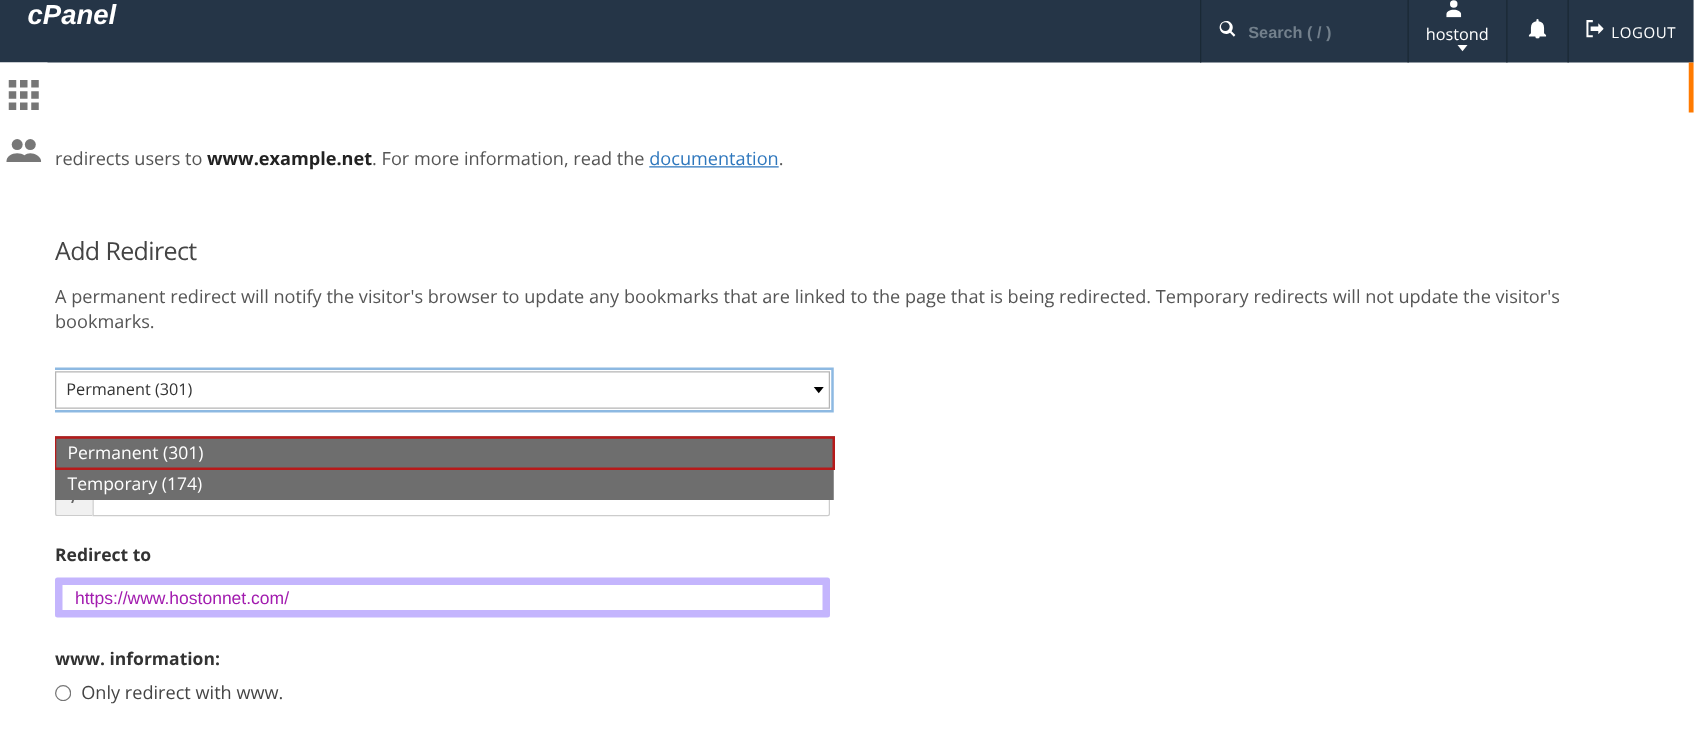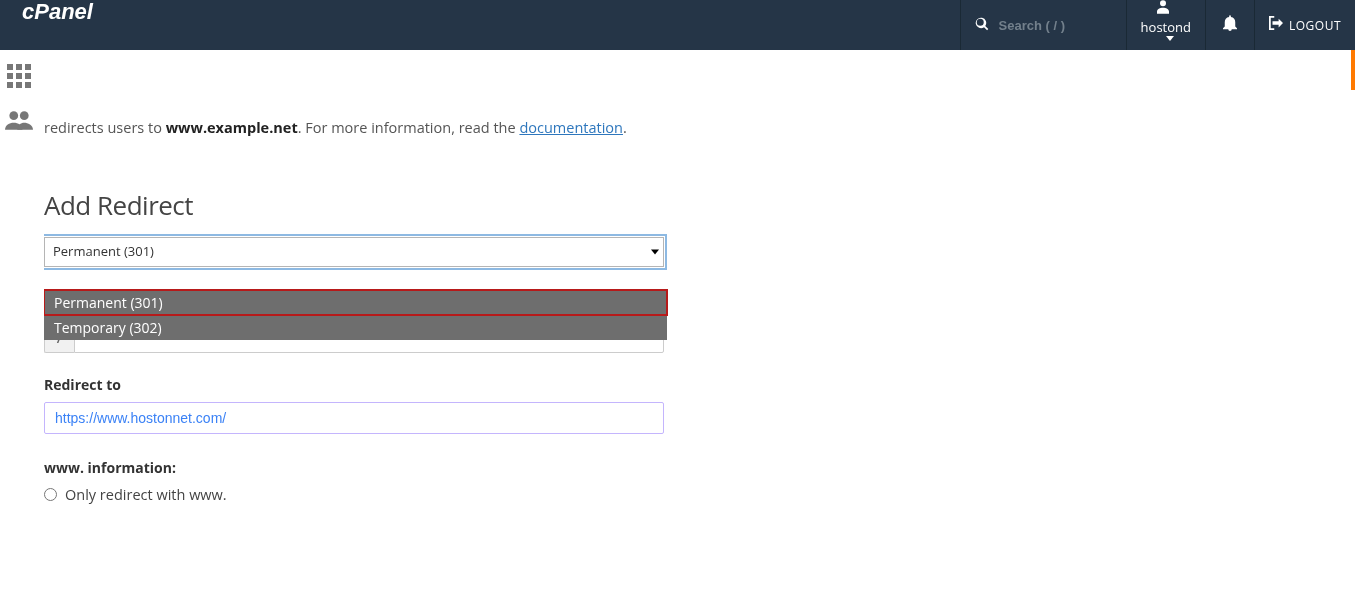--- a/index.html
+++ b/index.html
@@ -120,21 +120,21 @@
     margin-top: 48px;
   }
   .intro-line {
     font-size: 14.5px;
     color:#555;
     margin-top: 4px;
   }
   .intro-line b { color:#222; font-weight:700; }
   .intro-line a { color:#2e77bd; text-decoration: underline; }
   h2.page-heading {
-    font-size: 26px;
+    font-size: 20px;
     font-weight: 400;
     color:#444;
     margin-top: 50px;
     margin-bottom: 14px;
     letter-spacing: -0.5px;
   }
   .page-desc {
     font-size: 14.5px;
     color:#555;
     line-height: 1.35;
@@ -212,25 +212,25 @@
     flex:1;
     border:1px solid #ccc;
     padding: 4px 10px;
     font-size:14px;
     outline:none;
     border-radius: 0 2px 2px 0;
   }
   .textbox {
     width: 620px;
     height: 32px;
-    border:1px solid #c4b5fd;
+    border:6px solid #c4b5fd;
     border-radius:2px;
     padding: 4px 10px;
     font-size:14px;
-    color:#3b82f6;
+    color:#a21caf;
     outline:none;
   }
   .radio-row {
     display:flex;
     align-items:center;
     gap: 8px;
     margin-bottom: 2px;
     font-size:14.5px;
     color:#444;
   }
@@ -318,30 +318,31 @@
 </div>
 
 <div class="main">
 
   <p class="intro-line">
     <span>redirects users to </span><b>www.example.net</b><span>. For more information, read the </span><a href="#">documentation</a><span>.</span>
   </p>
 
   <h2 class="page-heading">Add Redirect</h2>
 
+  <p class="page-desc">A permanent redirect will notify the visitor's browser to update any bookmarks that are linked to the page that is being redirected. Temporary redirects will not update the visitor's bookmarks.</p>
 
   <div class="field-group" style="position:relative; margin-bottom:54px;">
     <div class="selectbox">
       <span>Permanent (301)</span>
       <span class="tri"></span>
     </div>
 
     <div class="dropdown" style="top:53px; left:0;">
       <div class="opt hl">Permanent (301)</div>
-      <div class="opt">Temporary (302)</div>
+      <div class="opt">Temporary (174)</div>
     </div>
   </div>
 
 
   <div class="field-group">
     <div class="path-row">
       <div class="path-prefix">/</div>
       <input class="path-input" value="" style="">
     </div>
   </div>

